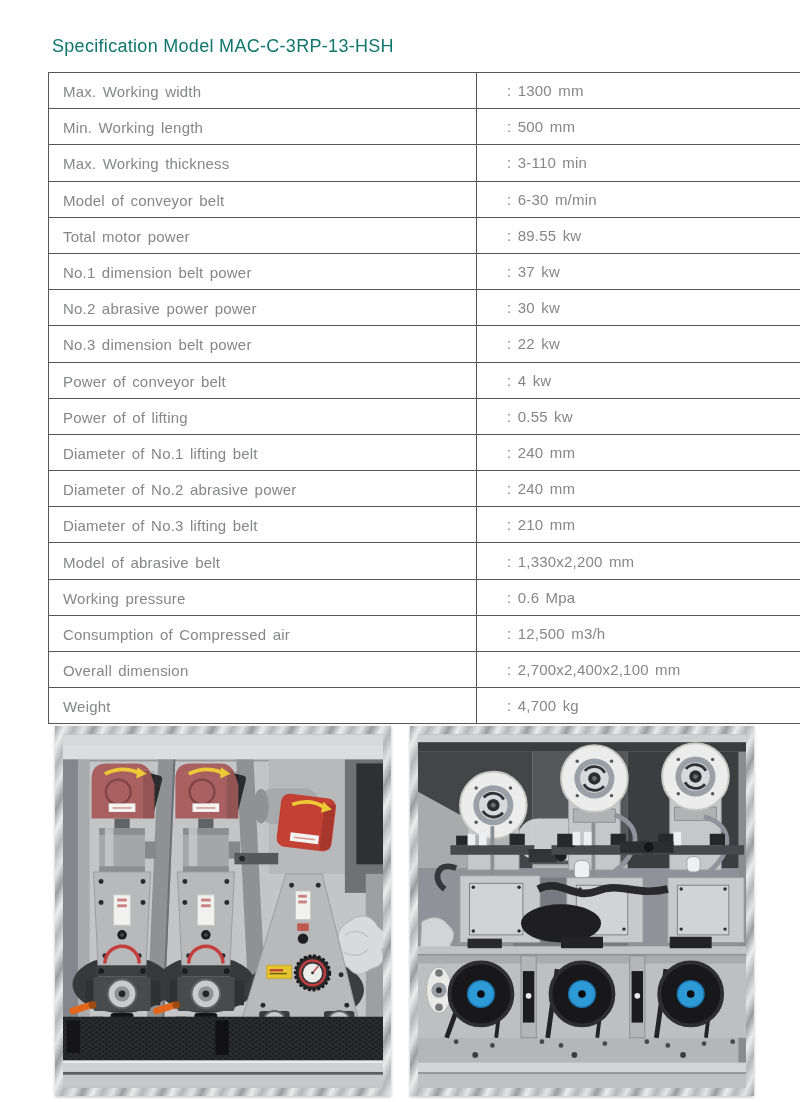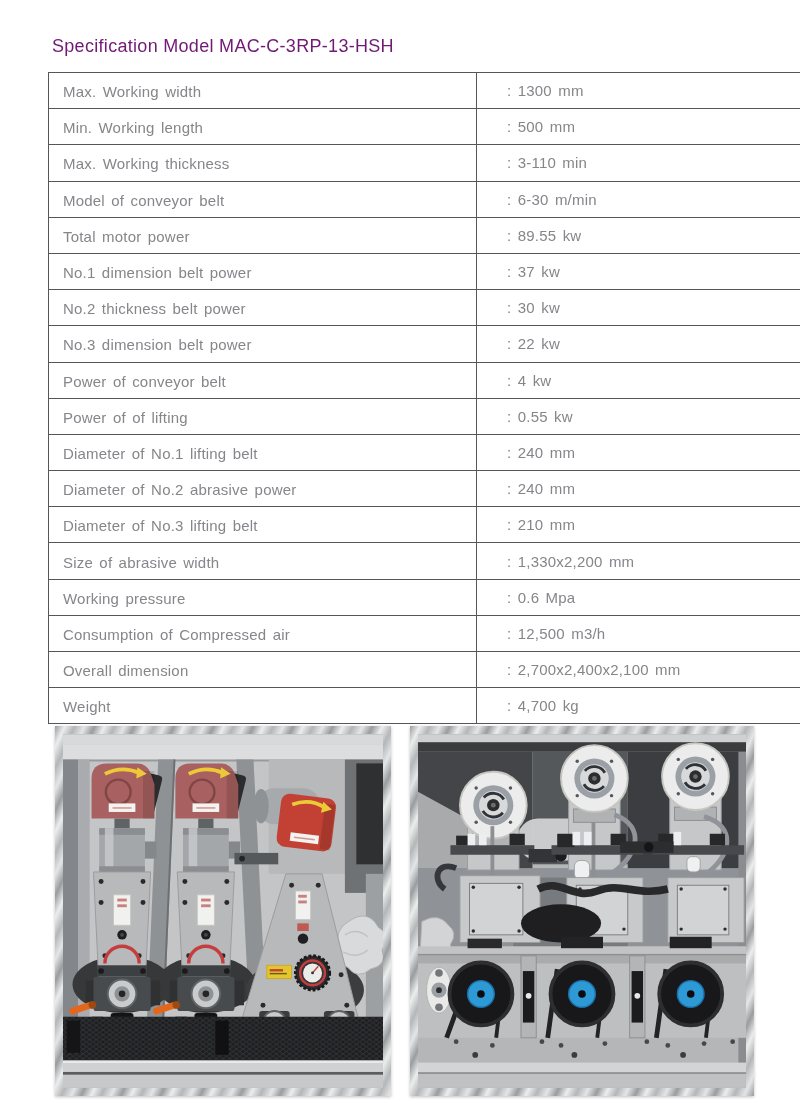--- a/index.html
+++ b/index.html
@@ -5,21 +5,21 @@
   html,body{margin:0;padding:0;}
   body{
     width:800px;height:1102px;background:#ffffff;
     font-family:"Liberation Sans", sans-serif;
     -webkit-font-smoothing:antialiased;
     overflow:hidden;
   }
   .page{position:relative;width:800px;height:1102px;}
   .title{
     margin:0;position:absolute;left:52px;top:36px;
-    font-size:18px;font-weight:400;color:#701a75;
+    font-size:18px;font-weight:400;color:#0f766e;
     letter-spacing:.3px;
   }
   table.spec{
     position:absolute;left:48px;top:72px;
     border-collapse:collapse;table-layout:fixed;width:703px;
     font-size:15px;color:#85868a;
   }
   table.spec td{
     border:1px solid #565659;height:33.2px;
     white-space:nowrap;overflow:hidden;
@@ -62,21 +62,21 @@
         </tr>
       <tr>
           <td class="lbl">Total motor power</td>
           <td class="val">: 89.55 kw</td>
         </tr>
       <tr>
           <td class="lbl">No.1 dimension belt power</td>
           <td class="val">: 37 kw</td>
         </tr>
       <tr>
-          <td class="lbl">No.2 thickness belt power</td>
+          <td class="lbl">No.2 abrasive power power</td>
           <td class="val">: 30 kw</td>
         </tr>
       <tr>
           <td class="lbl">No.3 dimension belt power</td>
           <td class="val">: 22 kw</td>
         </tr>
       <tr>
           <td class="lbl">Power of conveyor belt</td>
           <td class="val">: 4 kw</td>
         </tr>
@@ -90,21 +90,21 @@
         </tr>
       <tr>
           <td class="lbl">Diameter of No.2 abrasive power</td>
           <td class="val">: 240 mm</td>
         </tr>
       <tr>
           <td class="lbl">Diameter of No.3 lifting belt</td>
           <td class="val">: 210 mm</td>
         </tr>
       <tr>
-          <td class="lbl">Size of abrasive width</td>
+          <td class="lbl">Model of abrasive belt</td>
           <td class="val">: 1,330x2,200 mm</td>
         </tr>
       <tr>
           <td class="lbl">Working pressure</td>
           <td class="val">: 0.6 Mpa</td>
         </tr>
       <tr>
           <td class="lbl">Consumption of Compressed air</td>
           <td class="val">: 12,500 m3/h</td>
         </tr>

